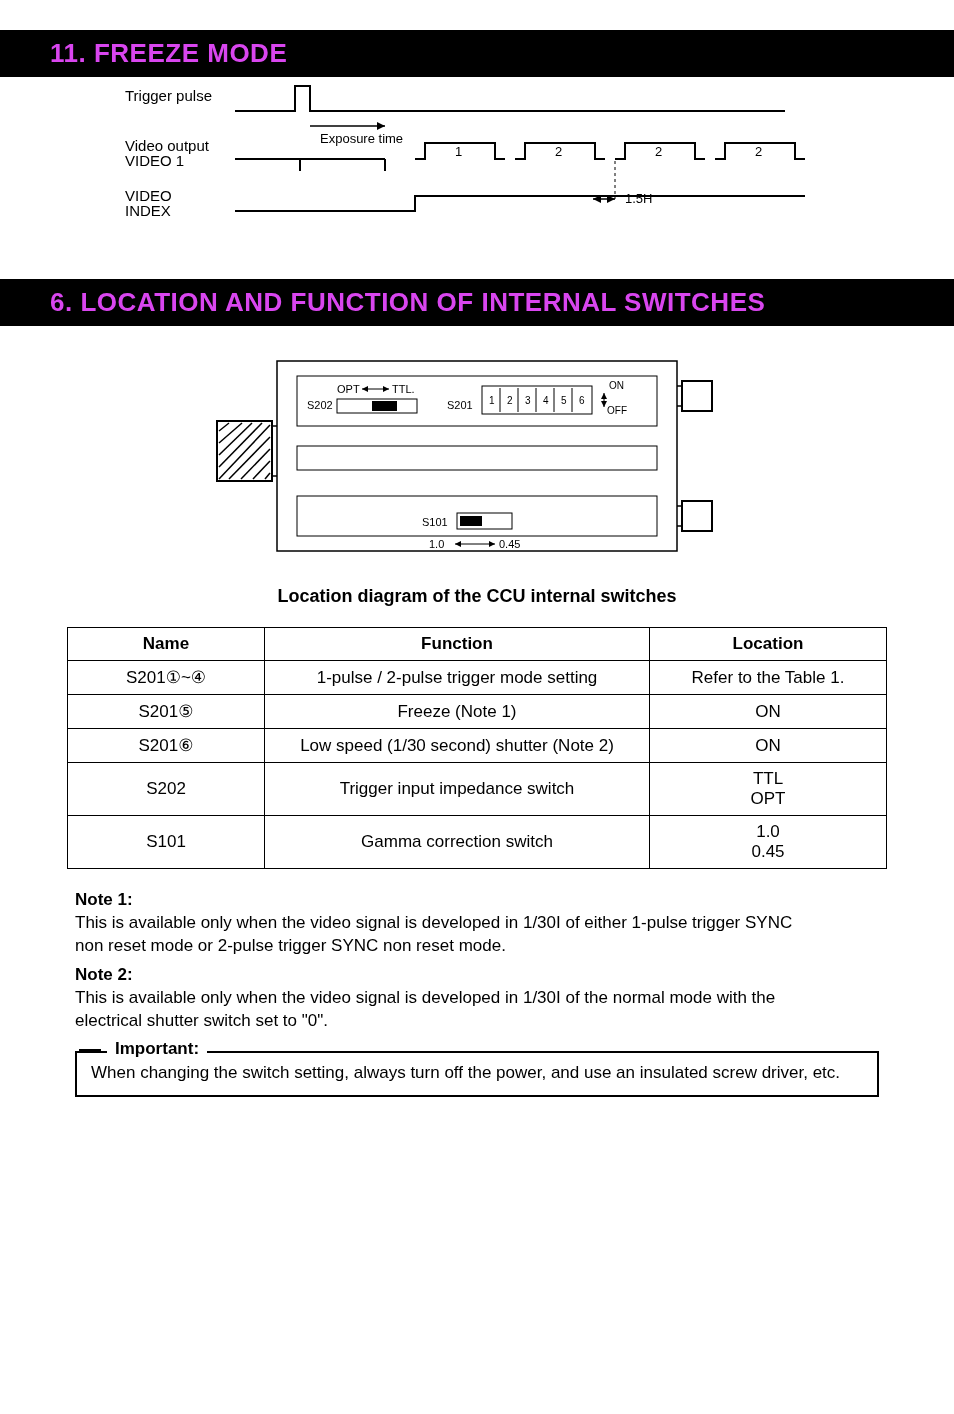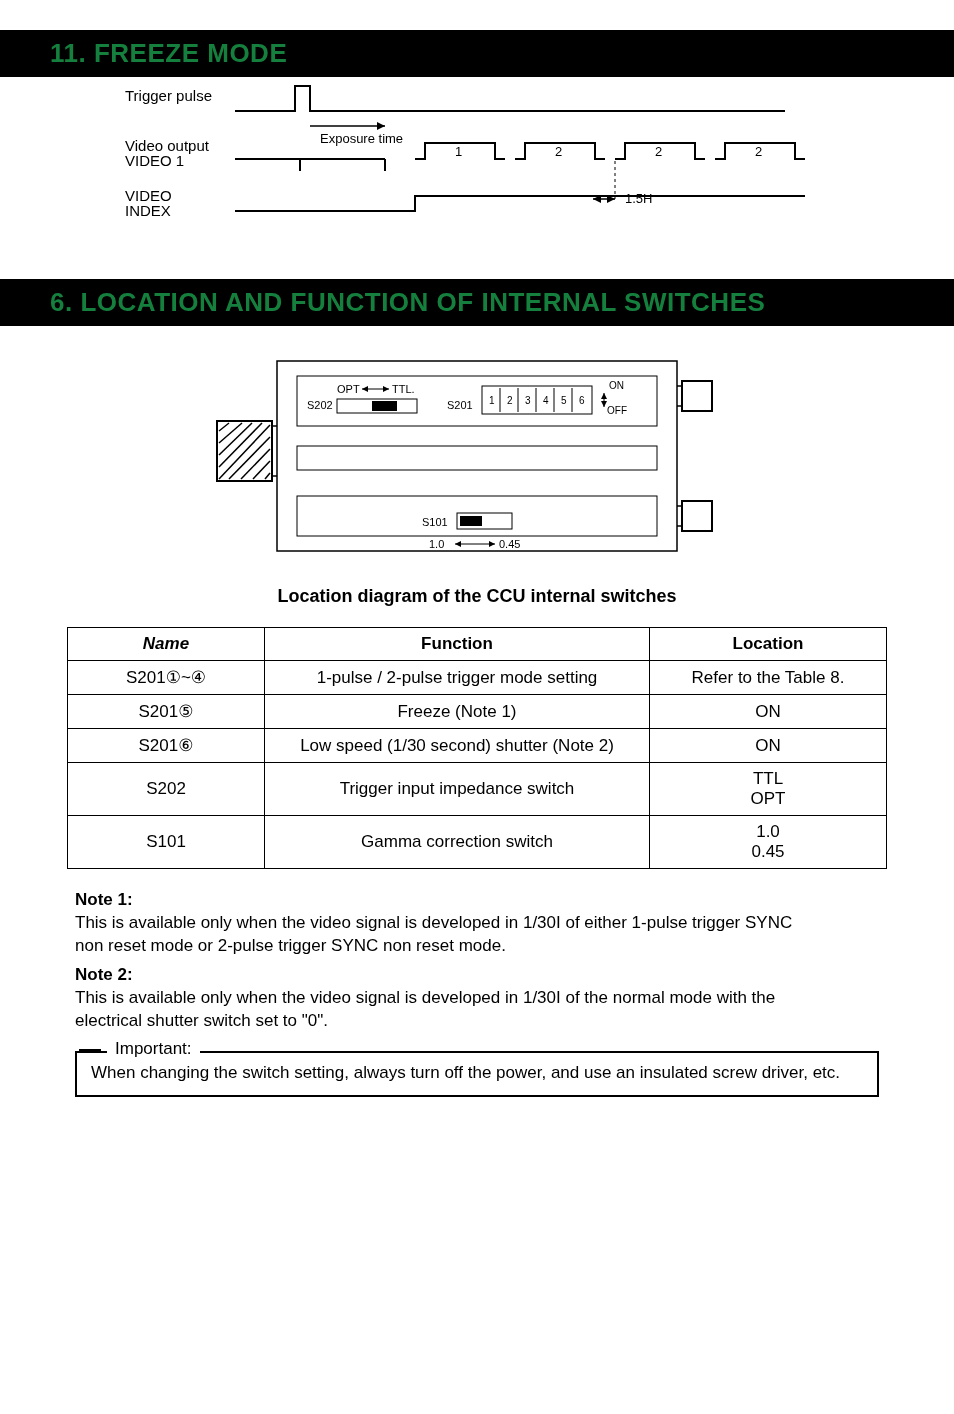--- a/index.html
+++ b/index.html
@@ -8,21 +8,21 @@
     background: #fff;
     font-family: Arial, Helvetica, sans-serif;
     color: #000;
     width: 954px;
   }
   .page {
     padding: 30px 45px 20px 45px;
   }
   .section-header {
     background: #000;
-    color: #15803d;
+    color: #d946ef;
     font-weight: 900;
     font-size: 26px;
     padding: 8px 0;
     letter-spacing: 0.5px;
     margin-left: -45px;
     margin-right: -45px;
     padding-left: 50px;
   }
   .body-text {
     font-size: 17px;
@@ -58,21 +58,21 @@
   }
   table.switch-table th, table.switch-table td {
     border: 1.5px solid #000;
     padding: 6px 8px;
     text-align: center;
     vertical-align: middle;
   }
   table.switch-table th {
     font-weight: 700;
   }
-  .col-name { width: 180px; font-style: italic; }
+  .col-name { width: 180px; }
   .col-loc  { width: 220px; }
   
   .notes {
     margin: 0 30px 18px 30px;
     font-size: 17px;
     line-height: 1.35;
   }
   .notes p { margin: 6px 0; }
   .note-tag { font-weight: 700; display:inline-block; width:75px; vertical-align: top;}
   .note-body { display:inline-block; width: 740px; vertical-align: top;}
@@ -86,21 +86,21 @@
     font-size: 17px;
     position: relative;
     margin-top: 10px;
   }
   .important-label {
     position: absolute;
     top: -14px;
     left: 30px;
     background: #fff;
     padding: 0 8px;
-    font-weight: 400;
+    font-weight: 700;
     font-size: 17px;
   }
   .important-label::before {
     content: "";
     position: absolute;
     left: -28px;
     top: 50%;
     width: 22px;
     height: 2px;
     background: #000;
@@ -249,21 +249,21 @@
       <tr>
         <th class="col-name">Name</th>
         <th>Function</th>
         <th class="col-loc">Location</th>
       </tr>
     </thead>
     <tbody>
       <tr>
         <td>S201①~④</td>
         <td>1-pulse / 2-pulse trigger mode setting</td>
-        <td>Refer to the Table 8.</td>
+        <td>Refer to the Table 1.</td>
       </tr>
       <tr>
         <td>S201⑤</td>
         <td>Freeze (Note 1)</td>
         <td>ON</td>
       </tr>
       <tr>
         <td>S201⑥</td>
         <td>Low speed (1/30 second) shutter (Note 2)</td>
         <td>ON</td>

